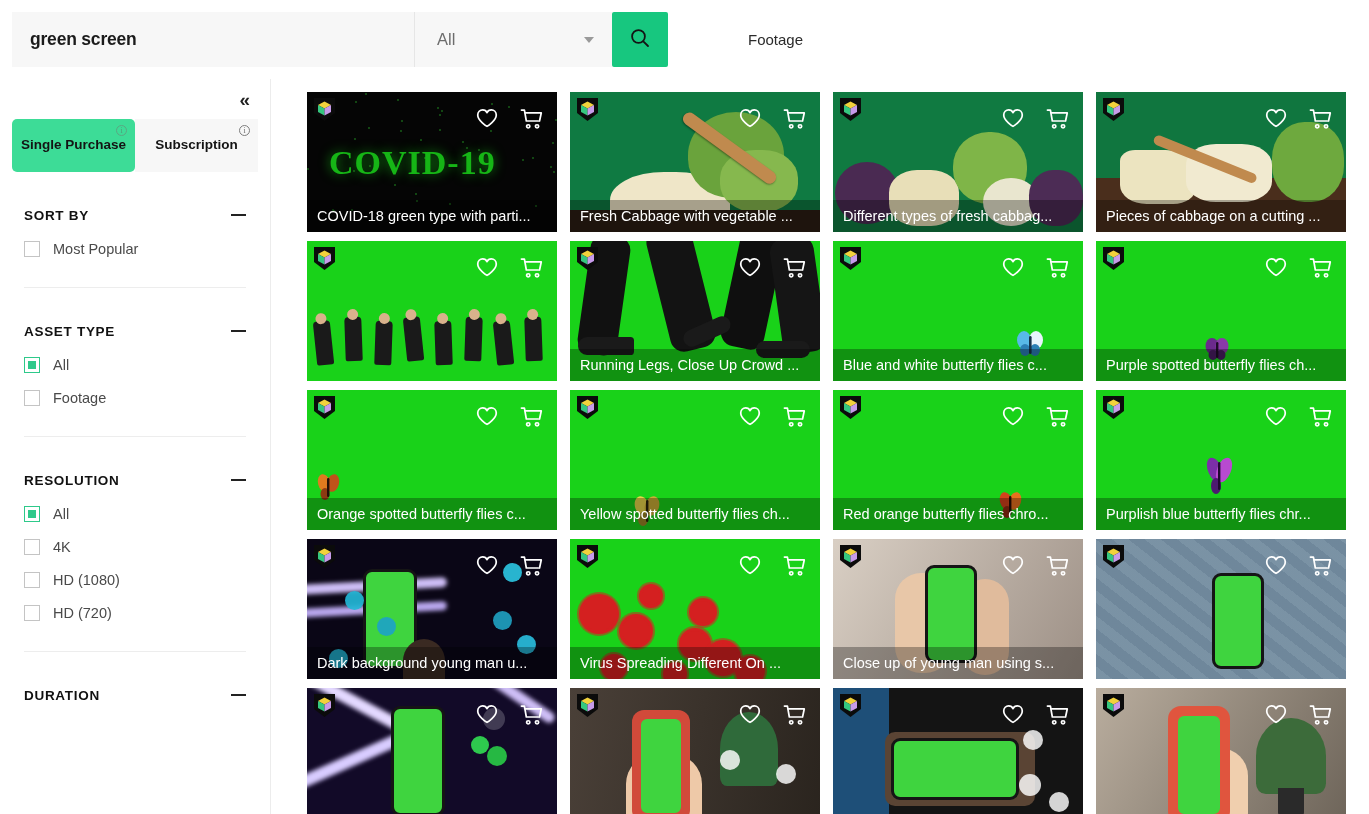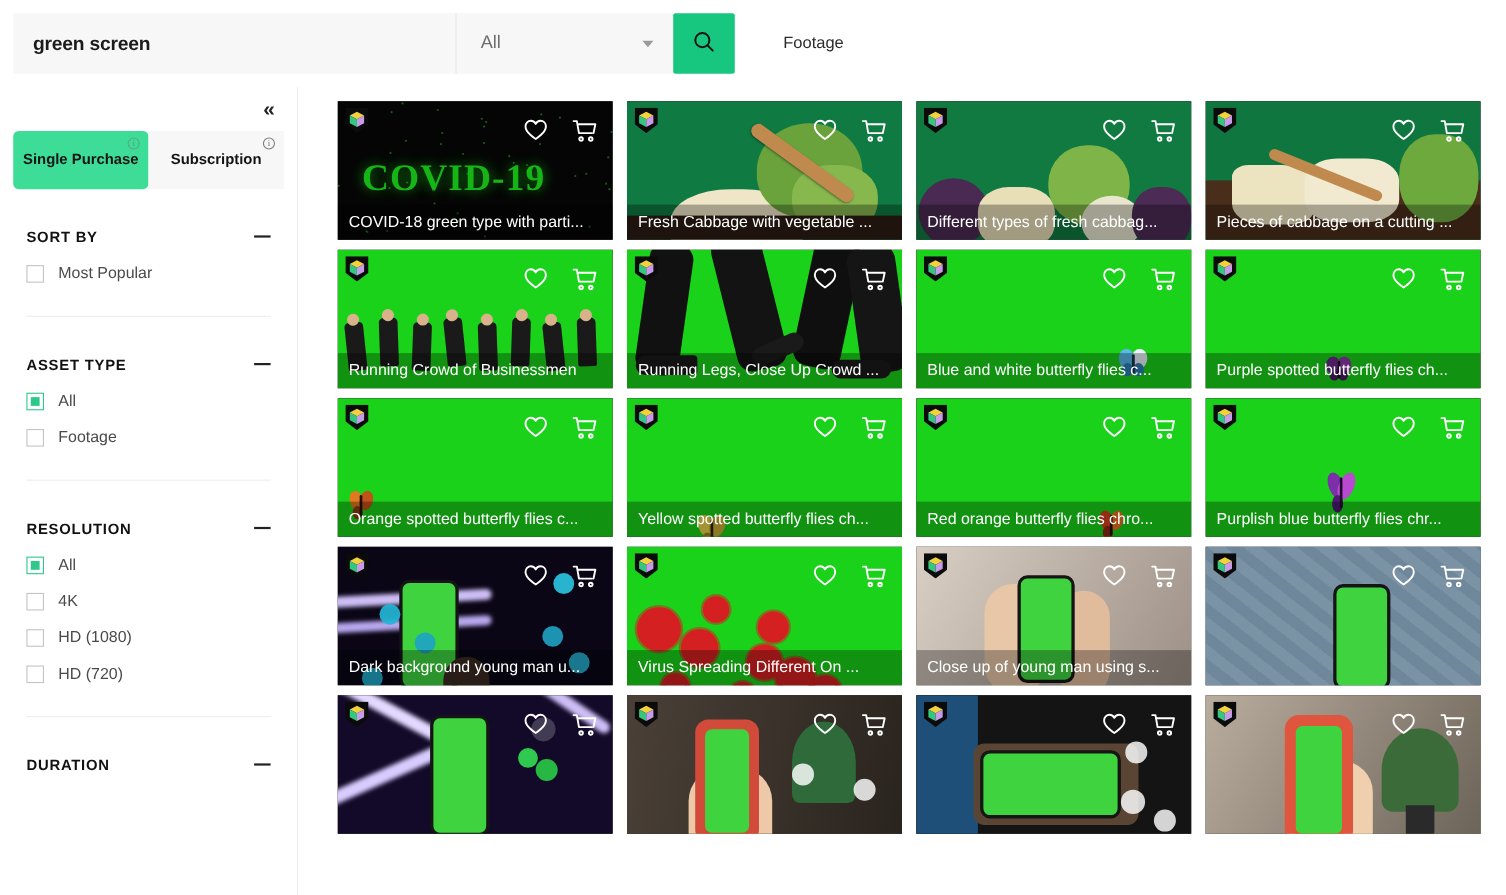--- a/index.html
+++ b/index.html
@@ -9,21 +9,21 @@
     background: #ffffff;
     font-family: "Liberation Sans", sans-serif;
     color: #1f1f1f;
   }
 
   
   .header {
     position: absolute; top: 0; left: 0;
     width: 1369px; height: 79px;
     background: #ffffff;
-    display: flex; align-items: flex-start;
+    display: flex; align-items: flex-start; gap: 36px;
   }
   .searchbar {
     margin: 12px 0 0 12px;
     height: 55px;
     display: flex; align-items: stretch;
   }
   .search-input-wrap {
     width: 402px; height: 55px;
     background: #f7f7f7;
     display: flex; align-items: center;
@@ -154,21 +154,21 @@
     overflow: hidden;
     padding: 13px 0 0 36px;
   }
   .grid {
     display: grid;
     grid-template-columns: repeat(4, 250px);
     gap: 9px 13px;
   }
   .card {
     position: relative;
-    width: 250px; height: 126px;
+    width: 250px; height: 140px;
     overflow: hidden;
     background: #111;
   }
   .thumb { position: absolute; inset: 0; }
   .badge {
     position: absolute; top: 6px; left: 7px;
     width: 21px; height: 23px; z-index: 4;
   }
   .actions {
     position: absolute; top: 16px; right: 14px;
@@ -564,21 +564,20 @@
            C12.8 3.3 14.6 2 16.8 2 C19.7 2 22.2 4.3 22.2 7.6 C22.2 13.9 12 20.2 12 20.2 Z"></path>
 </svg></span>
           <span class="act-icon">
 <svg width="23" height="22" viewBox="0 0 24 23" fill="none" stroke="#ffffff" stroke-width="1.8" stroke-linecap="round" stroke-linejoin="round">
   <path d="M1.5 2.2 H4.6 L6.6 13.6 H19"></path>
   <path d="M5.6 5.2 H22.2 L20.4 13.6"></path>
   <circle cx="8.6" cy="19.2" r="1.7"></circle>
   <circle cx="17.8" cy="19.2" r="1.7"></circle>
 </svg></span>
         </div>
-        <div class="caption">Running Crowd of Businessmen</div>
       </div>
       <div class="card">
         <div class="thumb bg-green">
           <div style="position:absolute;left:14px;top:-6px;width:40px;height:120px;background:#111;border-radius:14px;transform:rotate(8deg)"></div>
            <div style="position:absolute;left:88px;top:-16px;width:46px;height:126px;background:#131313;border-radius:14px;transform:rotate(-14deg)"></div>
            <div style="position:absolute;left:160px;top:-10px;width:44px;height:118px;background:#0f0f0f;border-radius:14px;transform:rotate(12deg)"></div>
            <div style="position:absolute;left:206px;top:-4px;width:44px;height:116px;background:#151515;border-radius:14px;transform:rotate(-8deg)"></div>
            <div style="position:absolute;left:8px;top:96px;width:56px;height:18px;background:#1a1a1a;border-radius:10px 4px 4px 10px"></div>
            <div style="position:absolute;left:112px;top:82px;width:50px;height:17px;background:#1a1a1a;border-radius:9px;transform:rotate(-24deg)"></div>
            <div style="position:absolute;left:186px;top:100px;width:54px;height:17px;background:#1a1a1a;border-radius:9px"></div>

